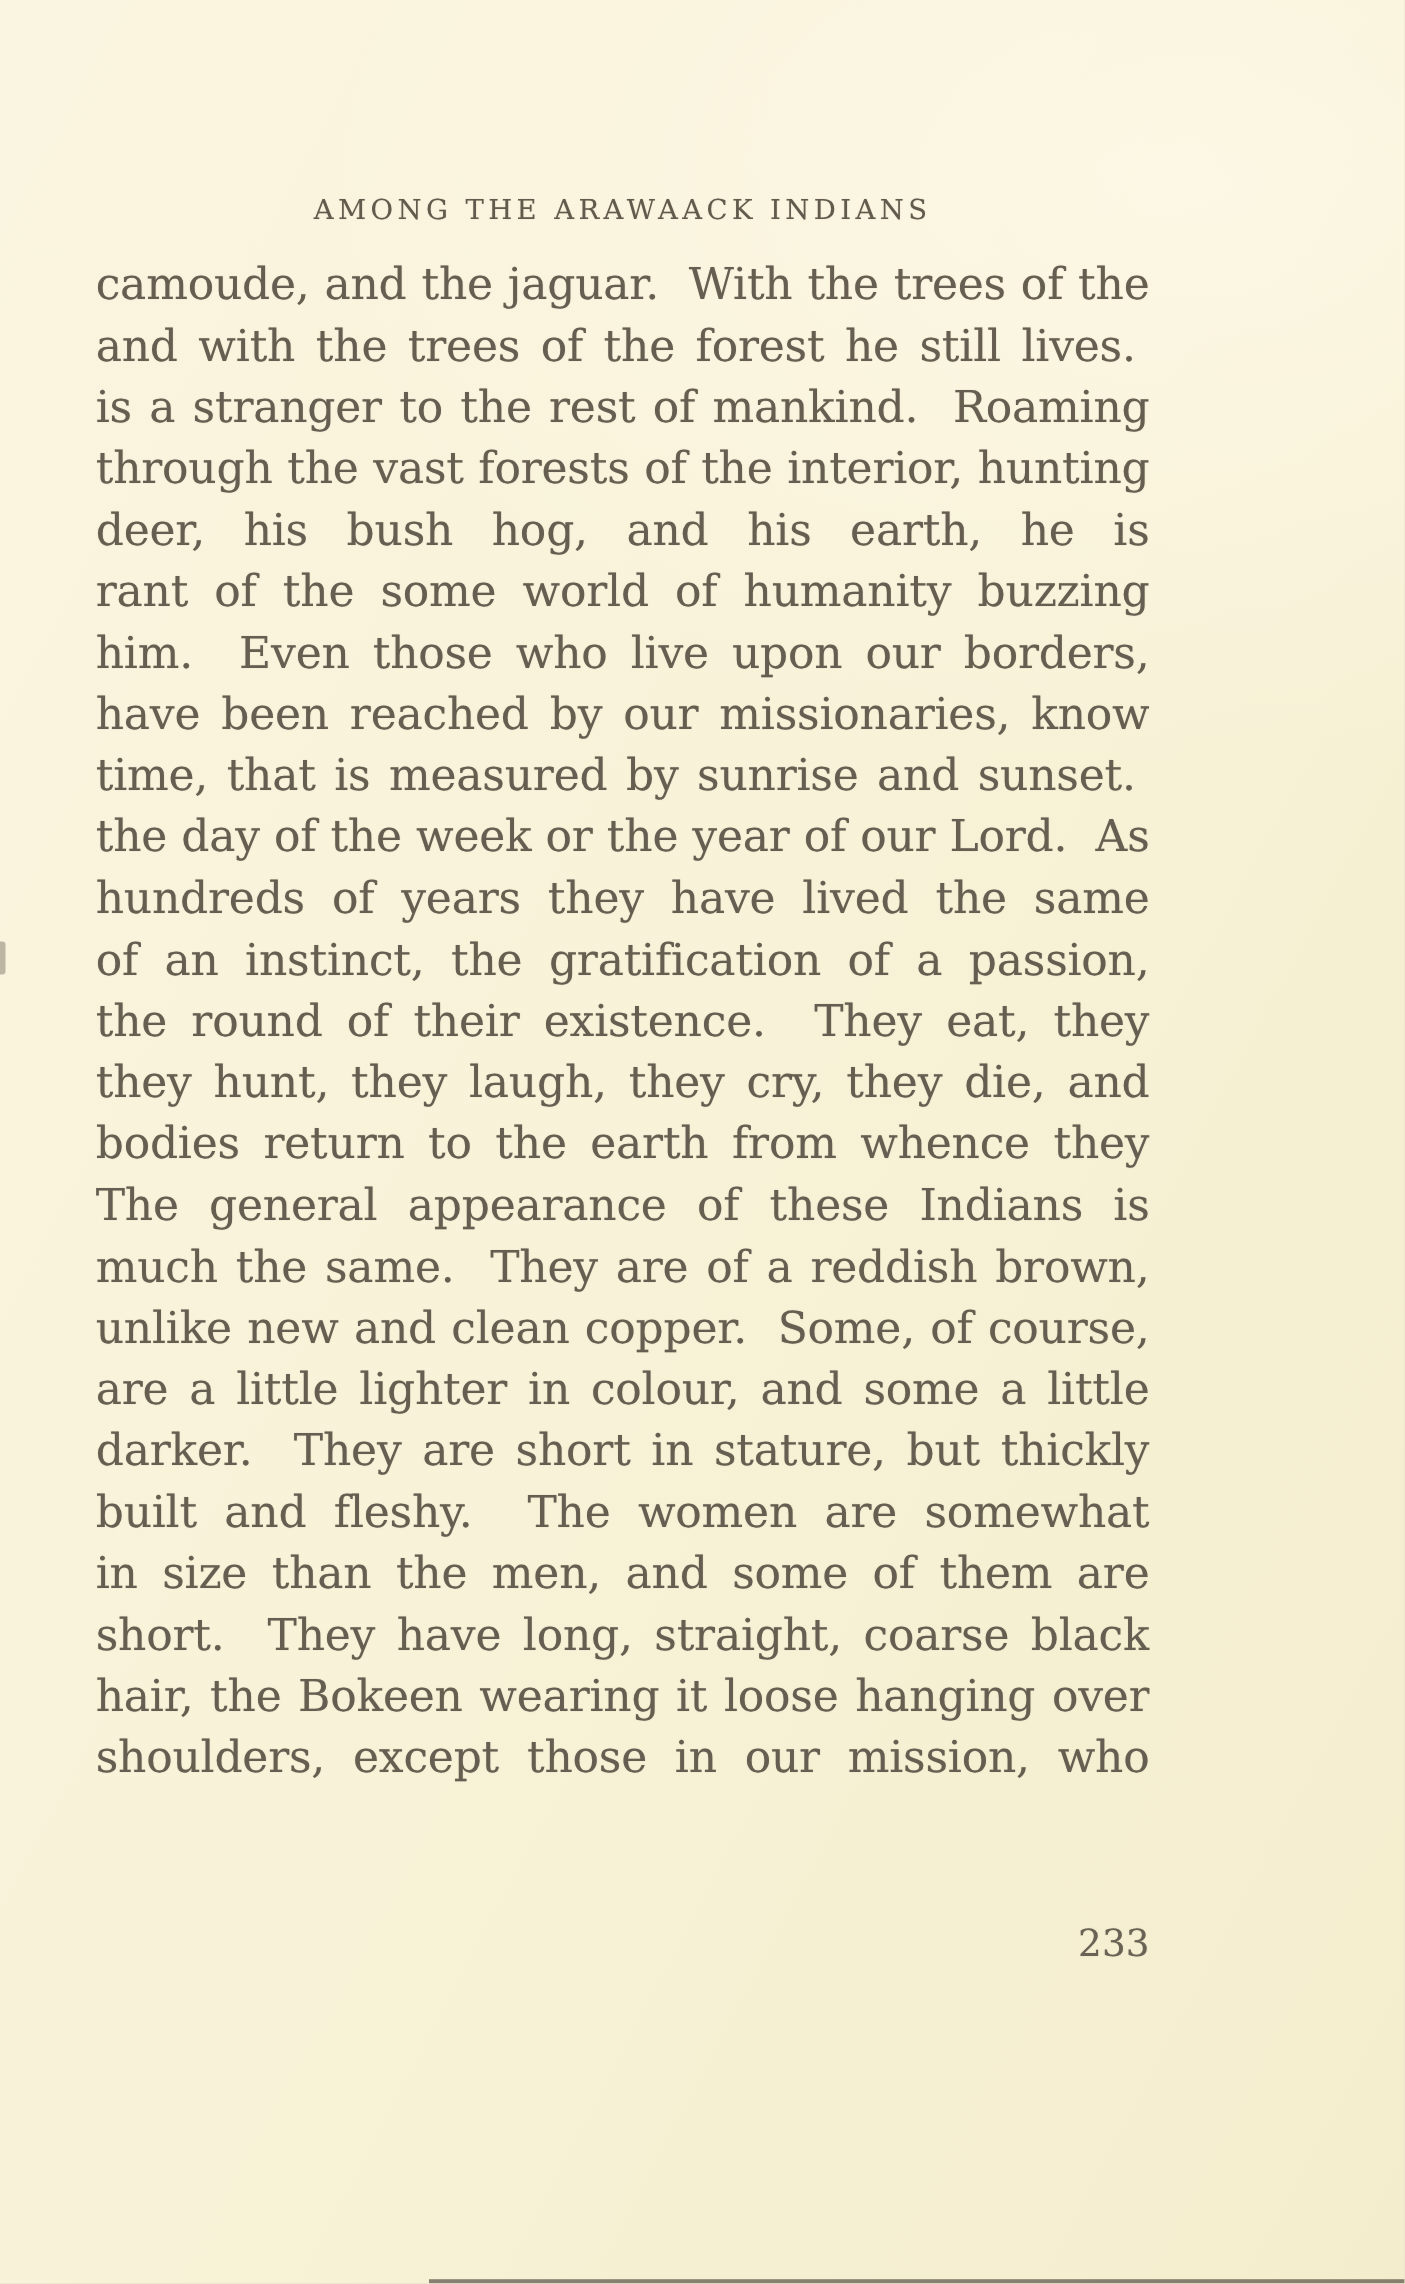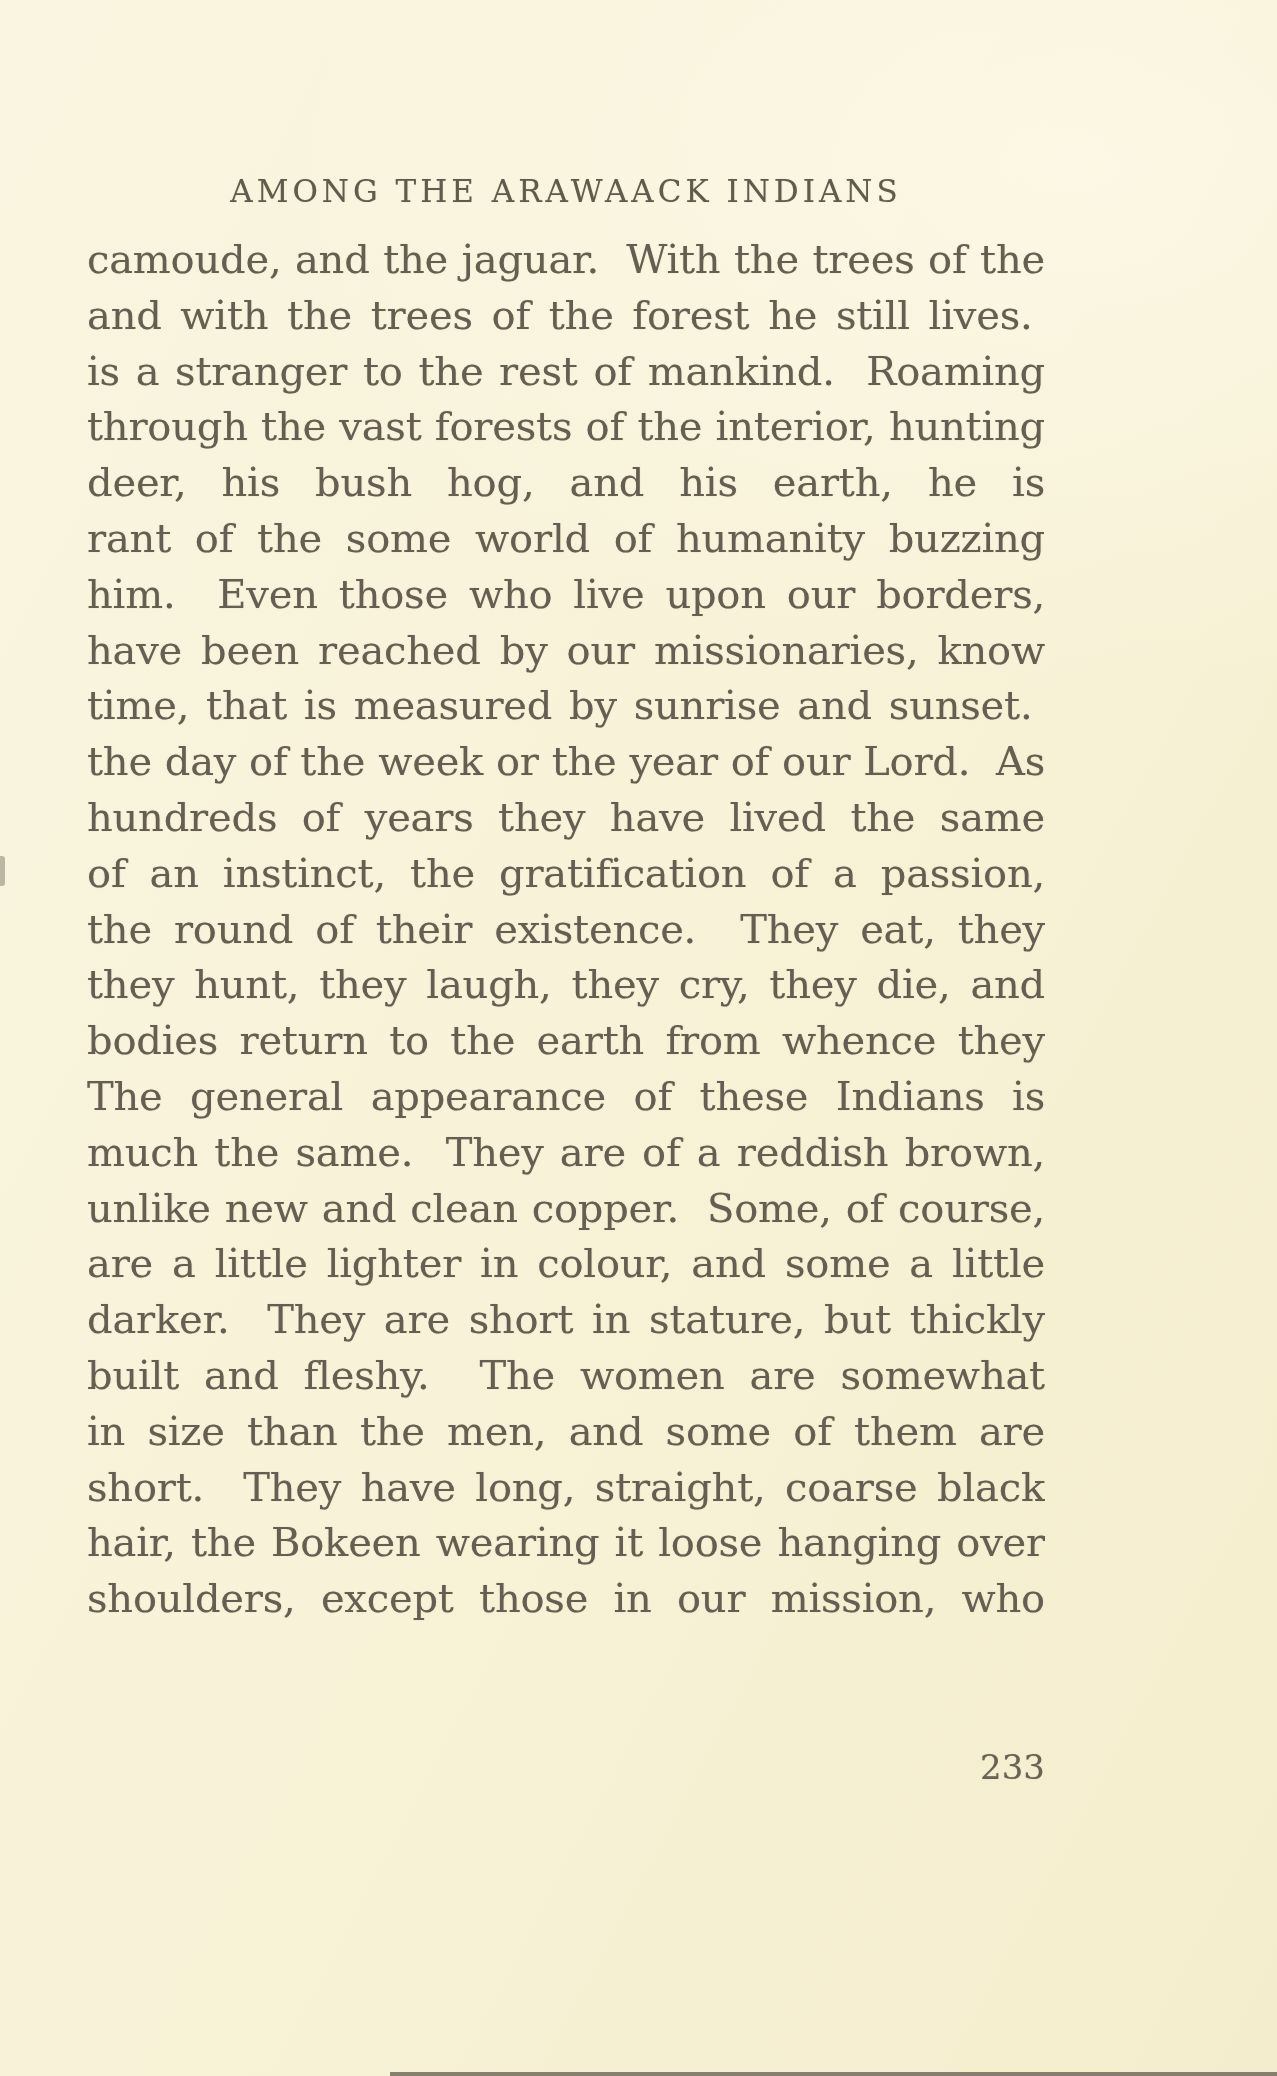--- a/index.html
+++ b/index.html
@@ -17,21 +17,21 @@
       linear-gradient(118deg, #faf5e0 0%, #f8f2d8 48%, #f4edcd 100%);
     font-family: "DejaVu Serif", "Liberation Serif", serif;
     color: #665e50;
   }
   .running-head {
     position: absolute;
     left: 87px;
     top: 172px;
     width: 958px;
     text-align: center;
-    font-size: 31px;
+    font-size: 25px;
     letter-spacing: 4px;
     line-height: 38px;
     color: #625b4d;
     text-shadow: 0 0 1px rgba(98,91,77,0.35);
     white-space: nowrap;
   }
   .text-block {
     position: absolute;
     left: 87px;
     top: 232px;

